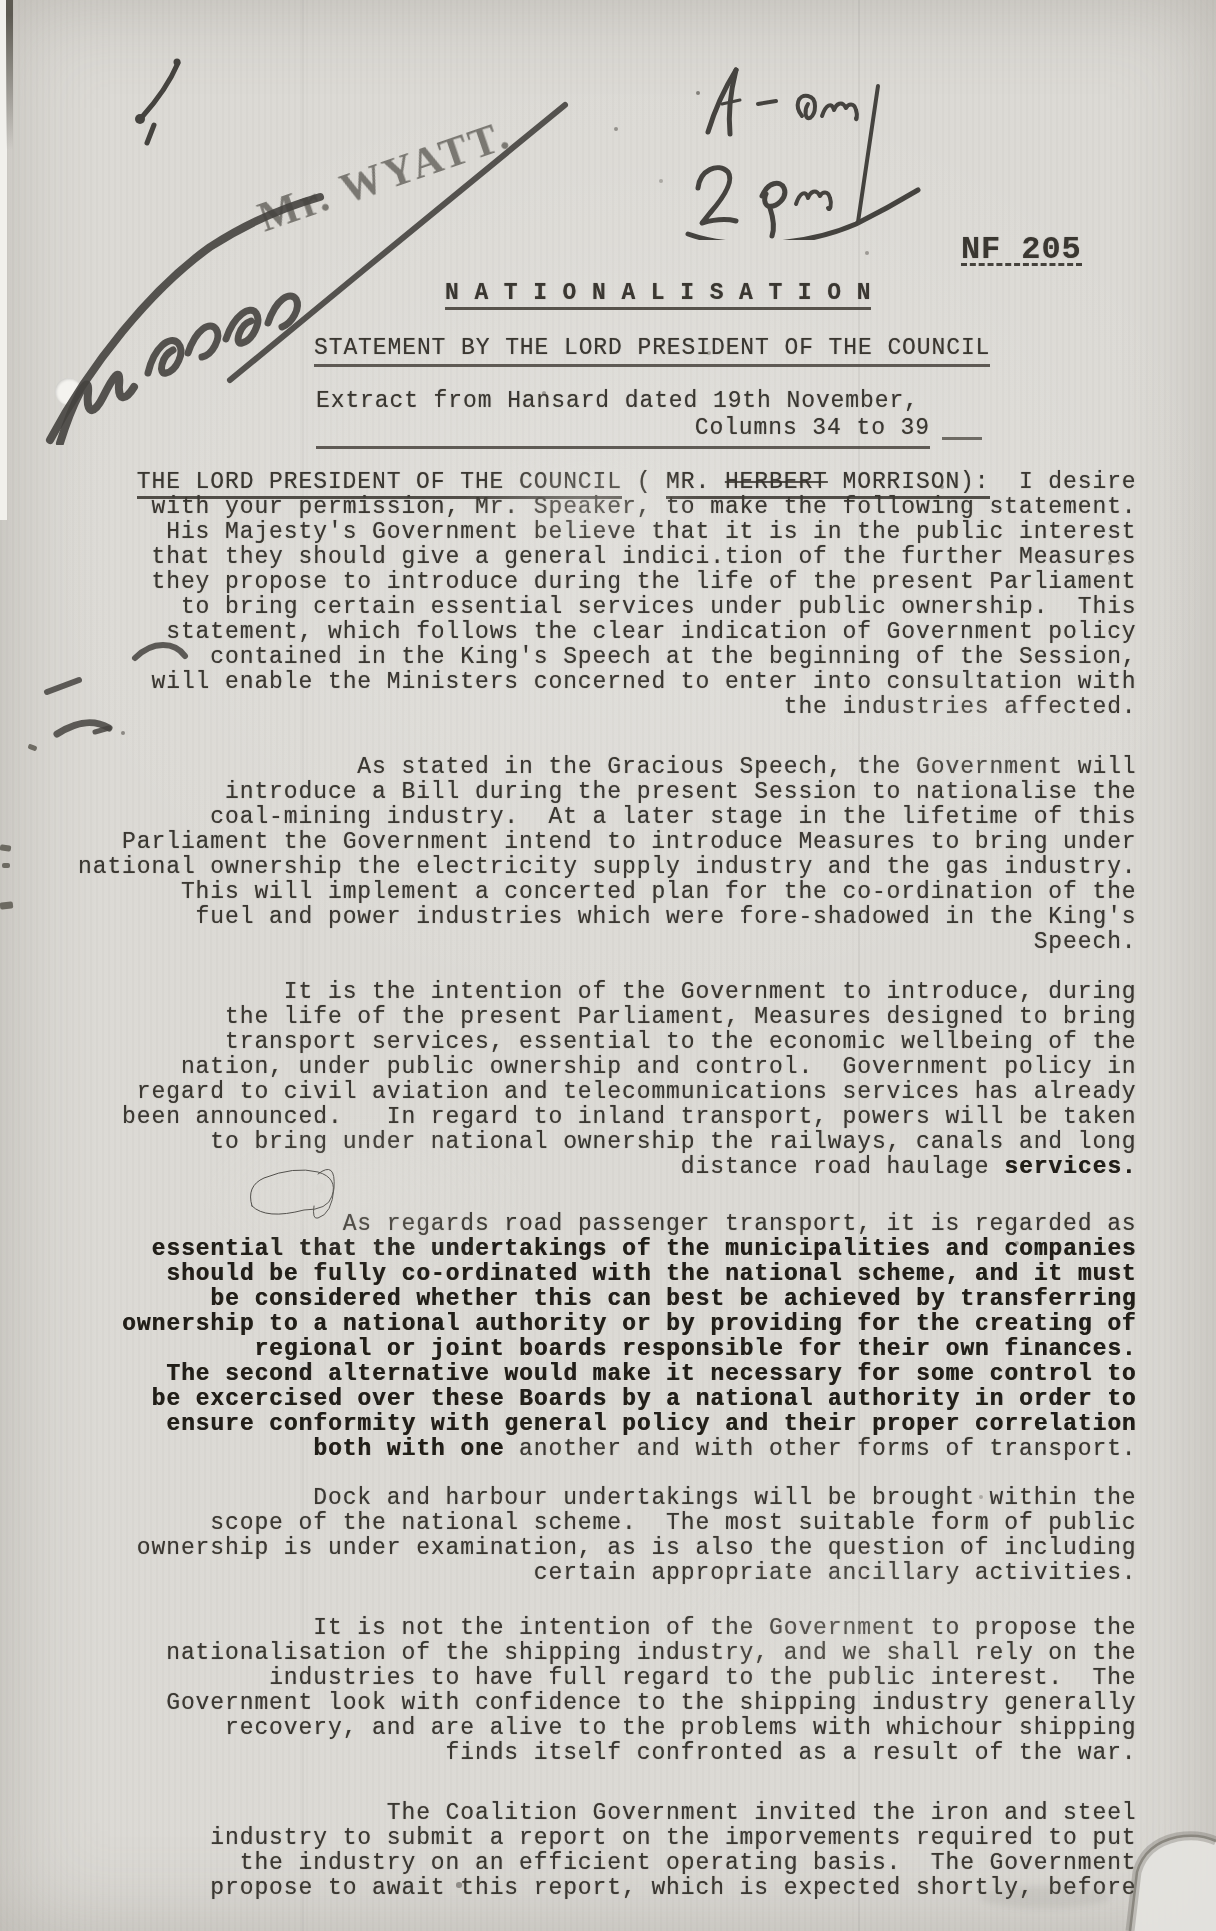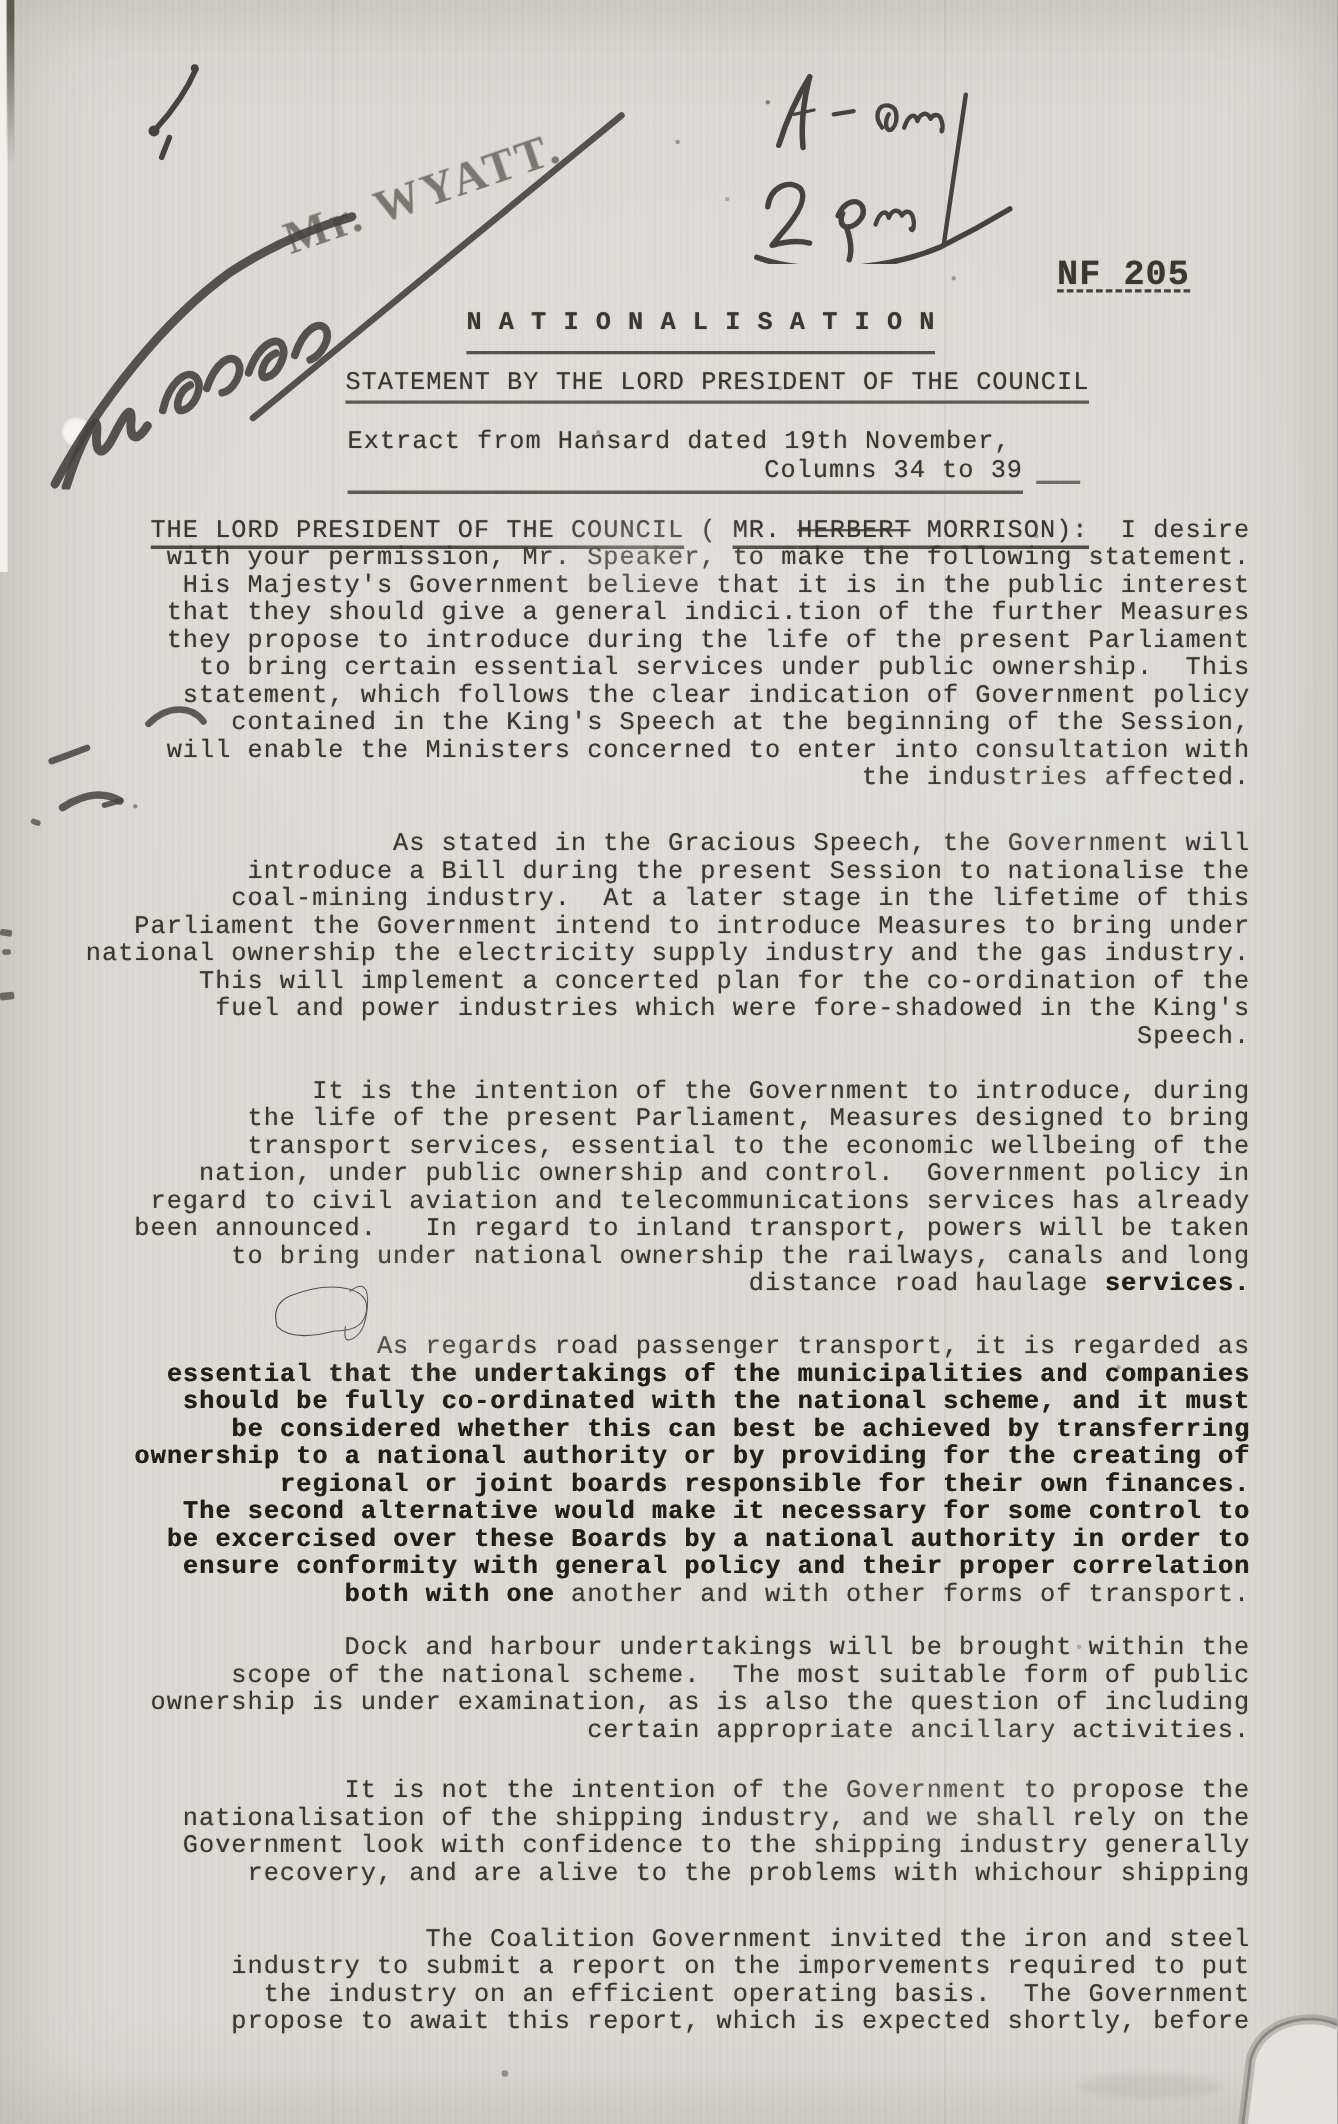--- a/index.html
+++ b/index.html
@@ -17,22 +17,22 @@
     color:#3a3731;
   }
   .crease{position:absolute;top:0;bottom:0;width:2px;background:rgba(0,0,0,.035);}
   .crease.c1{left:302px;} .crease.c2{left:858px;}
 
   
   .typed{font-size:23px;letter-spacing:.9px;line-height:25px;
          text-shadow:0 0 1px rgba(56,52,47,.55);}
   .ref{position:absolute;left:961px;top:237px;font-size:32px;font-weight:bold;
        border-bottom:3px dashed #45423c;padding-bottom:1px;}
-  .title{position:absolute;left:424px;top:281px;margin:0;font-weight:bold;font-size:23px;
-         border-bottom:3px solid rgba(62,58,51,.85);padding-bottom:13px;}
+  .title{position:absolute;left:445px;top:281px;margin:0;font-weight:bold;font-size:23px;
+         border-bottom:3px solid rgba(62,58,51,.85);padding-bottom:1px;}
   .subtitle{position:absolute;left:314px;top:336px;margin:0;font-weight:normal;font-size:23px;
          border-bottom:3px solid rgba(62,58,51,.8);padding-bottom:3px;}
   .extract{position:absolute;left:316px;top:388px;width:614px;text-align:left;
          border-bottom:3px solid rgba(62,58,51,.8);padding-bottom:4px;line-height:27px;}
   .extract .l2{text-align:right;}
   .extract-dash{position:absolute;left:942px;top:437px;width:40px;height:3px;
          background:rgba(62,58,51,.7);}
 
   .body-text{position:absolute;left:78px;top:470px;}
   .line{white-space:pre;text-align:right;}
@@ -194,22 +194,24 @@
       </div>
       <div class="para">
         <div class="line indent"><span>Dock and harbour undertakings will be brought within the</span></div>
         <div class="line"><span>scope of the national scheme.  The most suitable form of public</span></div>
         <div class="line"><span>ownership is under examination, as is also the question of including</span></div>
         <div class="line"><span>certain appropriate ancillary activities.</span></div>
       </div>
       <div class="para">
         <div class="line indent"><span>It is not the intention of the Government to propose the</span></div>
         <div class="line"><span>nationalisation of the shipping industry, and we shall rely on the</span></div>
+        <div class="line"><span>industries to have full regard to the public interest.  The</span></div>
         <div class="line"><span>Government look with confidence to the shipping industry generally</span></div>
         <div class="line"><span>recovery, and are alive to the problems with whichour shipping</span></div>
+        <div class="line"><span>finds itself confronted as a result of the war.</span></div>
       </div>
       <div class="para">
         <div class="line indent"><span>The Coalition Government invited the iron and steel</span></div>
         <div class="line"><span>industry to submit a report on the imporvements required to put</span></div>
         <div class="line"><span>the industry on an efficient operating basis.  The Government</span></div>
         <div class="line"><span>propose to await this report, which is expected shortly, before</span></div>
       </div>
     </div>
 
   <svg class="hand" style="left:35px;top:630px;" width="170" height="120" viewBox="0 0 170 120">

